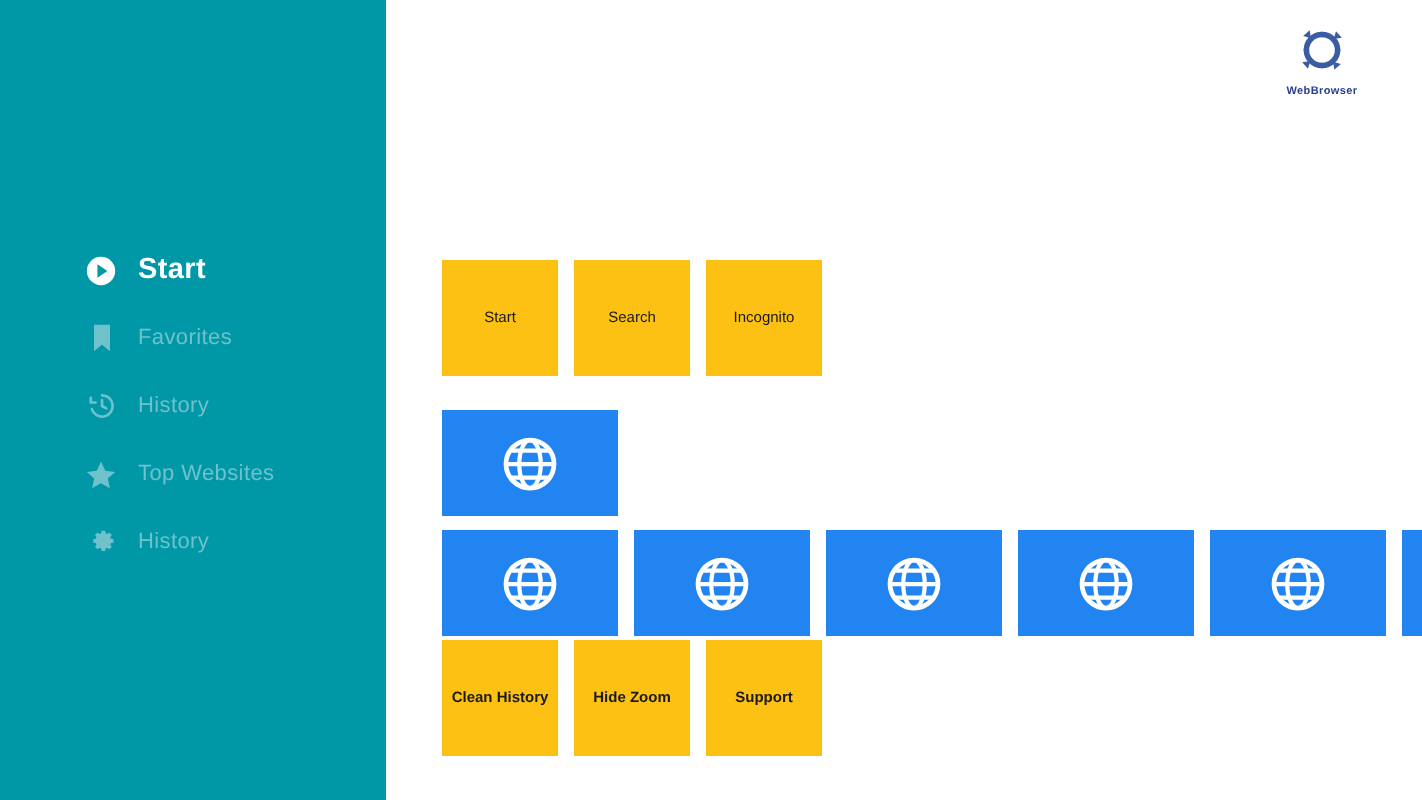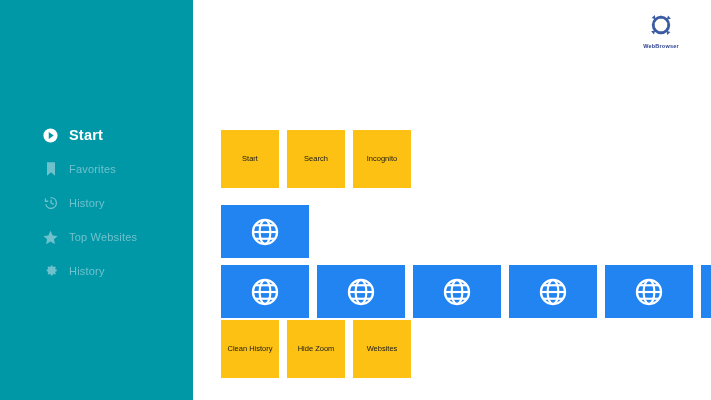--- a/index.html
+++ b/index.html
@@ -43,21 +43,21 @@
   #logo-text{
     margin-top:5px;font-size:5.5px;font-weight:bold;
     color:#2b3f8c;letter-spacing:.2px;white-space:nowrap;
   }
 
   
   .row{position:absolute;display:flex;}
   #row-top{left:15px;top:130px;gap:8px;}
   #row-single{left:15px;top:205px;}
   #row-globes{left:15px;top:265px;gap:8px;}
-  #row-bottom{left:15px;top:320px;gap:8px;}
+  #row-bottom{left:15px;top:320px;gap:8px;font-weight:bold;}
 
   .tile{
     box-sizing:border-box;display:flex;align-items:center;
     justify-content:center;text-align:center;cursor:pointer;
     user-select:none;flex:0 0 auto;
   }
   .tile-yellow{
     background:#fdc113;color:#1a1a1a;
     font-size:7.5px;line-height:1.45;padding:3px;
   }
@@ -237,18 +237,18 @@
     </div>
 
     <div class="row" id="row-bottom">
       <div class="tile tile-yellow tile-bottom">
         <span>Clean History</span>
       </div>
       <div class="tile tile-yellow tile-bottom">
         <span>Hide Zoom</span>
       </div>
       <div class="tile tile-yellow tile-bottom">
-        <span>Websites</span>
+        <span>Support</span>
       </div>
     </div>
 
   </div>
 </div>
 
 </body></html>

